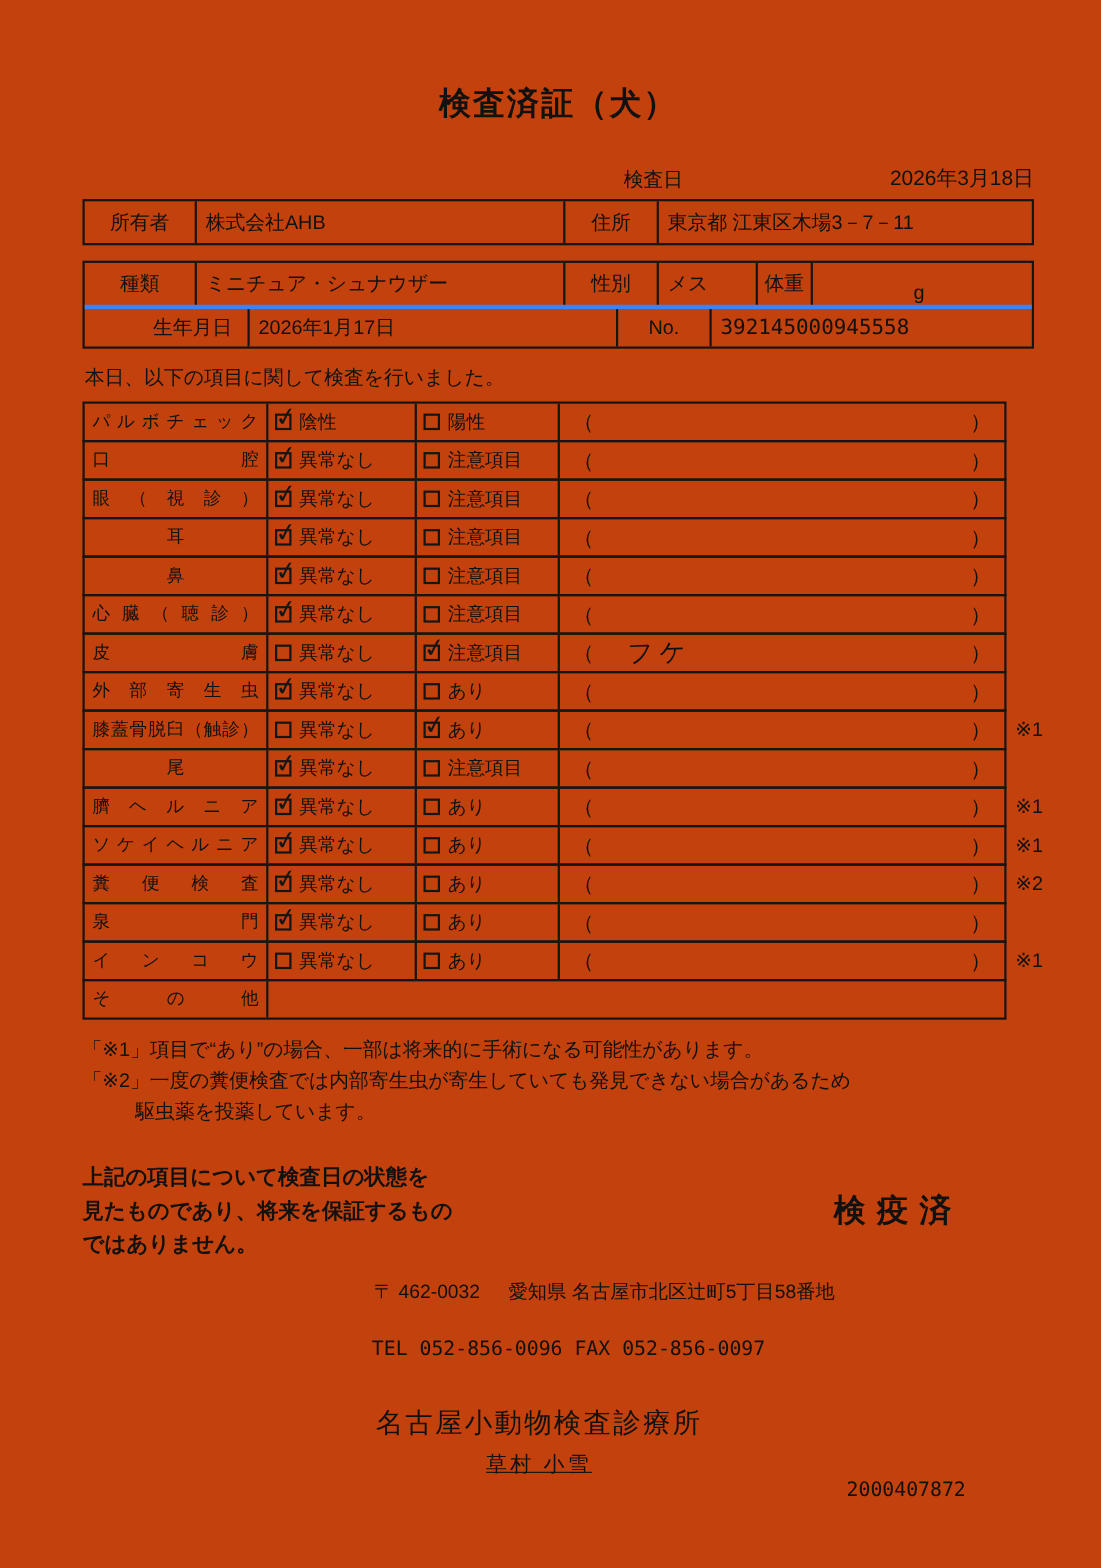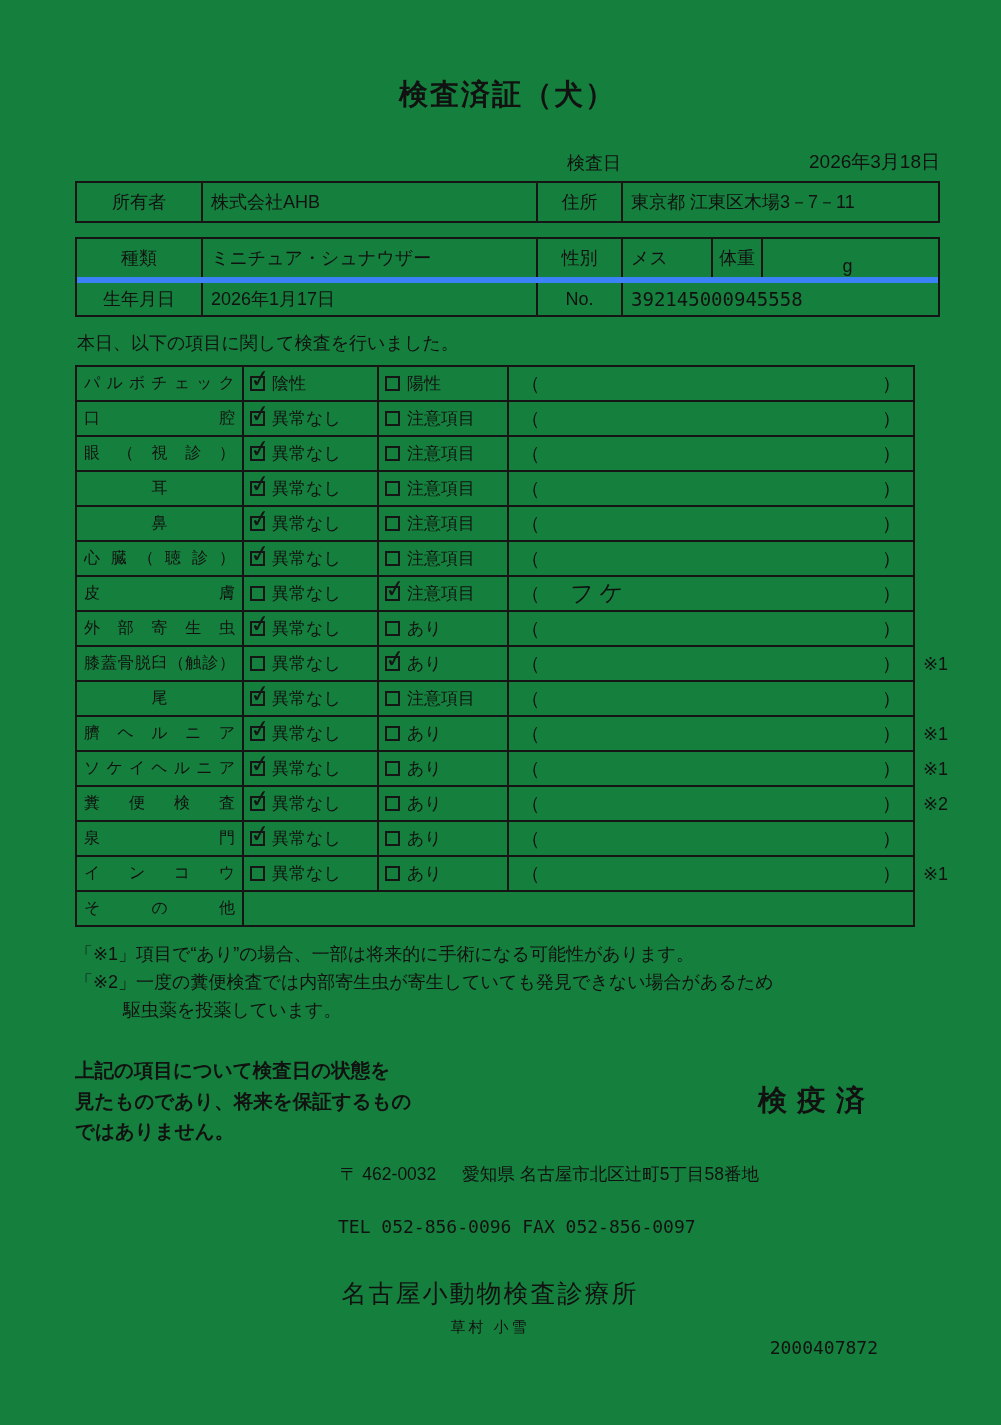--- a/index.html
+++ b/index.html
@@ -5,21 +5,21 @@
   html,body{margin:0;padding:0;}
   body{
     background:#f6f6f2;
     font-family:"Liberation Sans","DejaVu Sans",sans-serif;
     color:#111;
     -webkit-font-smoothing:antialiased;
   }
   .page{
     position:relative;
     width:1001px;height:1425px;
-    background:#15803d;
+    background:#c2410c;
     overflow:hidden;
     box-sizing:border-box;
     padding:75px 0 0 75px;
   }
   .mono{font-family:"DejaVu Sans Mono","Liberation Mono",monospace;}
 
   
   .title{
     width:865px;text-align:center;
     font-size:29px;font-weight:600;letter-spacing:2px;
@@ -28,25 +28,25 @@
 
   
   .date-line{width:865px;display:flex;align-items:flex-end;margin-bottom:6px;font-size:18px;}
   .date-line .lbl{margin-left:492px;}
   .date-line .val{flex:1;text-align:right;font-size:19px;}
 
   
   .tbl{width:865px;border:2px solid #151515;box-sizing:border-box;}
   .tbl + .tbl{margin-top:14px;}
   .trow{display:flex;height:38px;box-sizing:border-box;}
-  .trow + .trow{border-top:6px solid #3b82f6;}
+  .trow + .trow{border-top:4px solid #3b82f6;padding-left:48px;}
   .tcell{display:flex;align-items:center;box-sizing:border-box;padding:0 8px;font-size:18px;overflow:hidden;white-space:nowrap;}
   .tcell + .tcell{border-left:2px solid #151515;}
   .tcell.hd{justify-content:center;padding:0 4px;}
-  .w100{width:124px;flex:none;text-align:right;}
+  .w100{width:100px;flex:none;text-align:right;}
   .w335{width:335px;flex:none;}
   .w85{width:85px;flex:none;}
   .w90{width:90px;flex:none;}
   .w70{width:50px;flex:none;}
   .grow{flex:1;}
   .num{font-family:"DejaVu Sans Mono","Liberation Mono",monospace;font-size:19px;}
   .weight-cell{justify-content:flex-end;padding-right:14px;gap:18px;flex-direction:column;}
 
   .intro{width:865px;font-size:18px;margin:14px 0 10px 2px;}
 
@@ -97,21 +97,21 @@
   .stamp{
     margin-left:auto;margin-right:80px;
     font-size:29px;font-weight:600;letter-spacing:10px;white-space:nowrap;
   }
 
   .addr-line{margin:16px 0 0 265px;font-size:17.5px;display:flex;gap:26px;white-space:nowrap;}
   .tel-line{margin:30px 0 0 263px;font-size:18px;}
 
   .clinic-block{width:830px;text-align:center;margin-top:40px;}
   .clinic-name{font-size:25px;letter-spacing:2px;margin:0;}
-  .vet-name{font-size:15px;letter-spacing:3px;margin:8px 0 0 0;}
+  .vet-name{font-size:19px;letter-spacing:3px;margin:8px 0 0 0;text-decoration:underline;}
 
   .serial{width:865px;text-align:right;padding-right:62px;box-sizing:border-box;font-size:18px;}
 </style>
 </head>
 <body>
 
 <div class="page">
 
   <h1 class="title">検査済証（犬）</h1>
 

